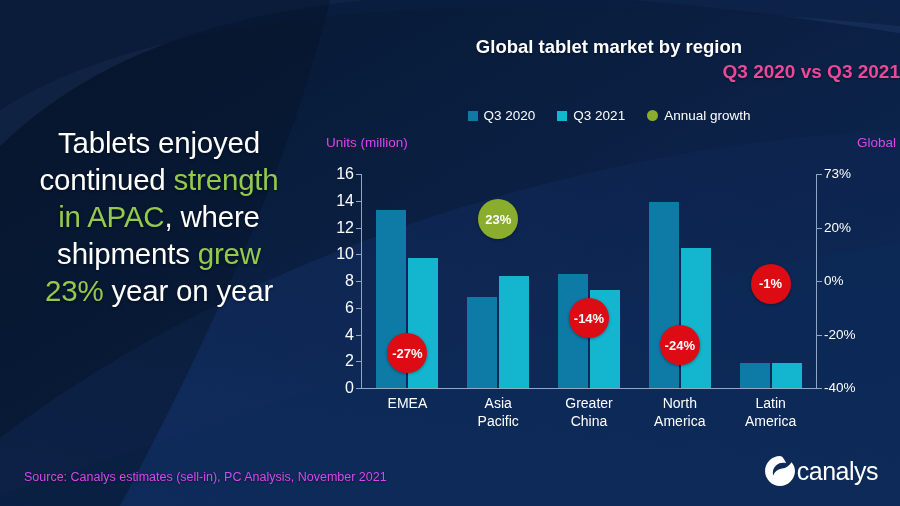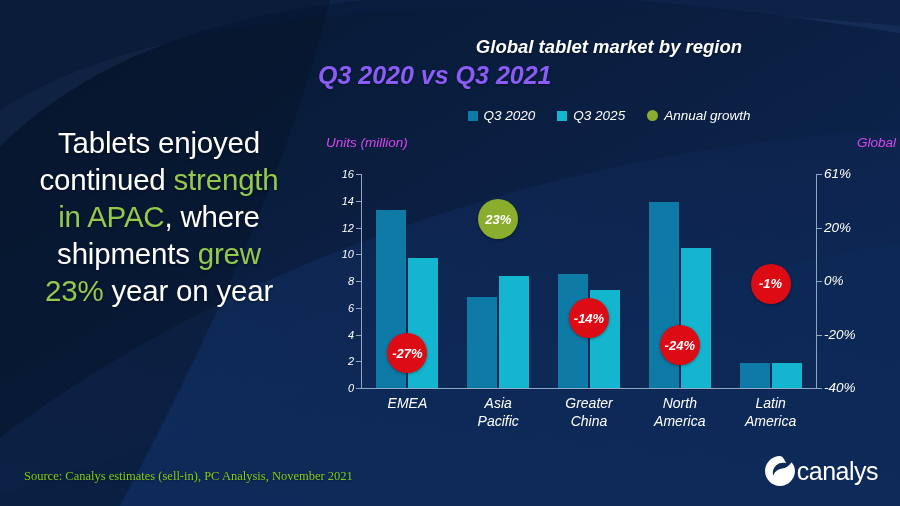--- a/index.html
+++ b/index.html
@@ -20,32 +20,32 @@
     text-align:center;
     color:#ffffff;
     font-size:29.5px;
     line-height:37px;
     letter-spacing:-0.2px;
     text-shadow:0 1px 3px rgba(0,0,0,.45);
   }
   .headline .g { color:#93c94e; }
 
   
-  #chart { position:absolute; left:318px; top:0; width:582px; height:452px; z-index:5;font-style:italic; }
+  #chart { position:absolute; left:318px; top:0; width:582px; height:452px; z-index:5; }
 
   .title {
     position:absolute; left:0; top:36px; width:582px;
     text-align:center; color:#ffffff;
     font-size:18.5px; font-weight:bold;
     text-shadow:0 1px 2px rgba(0,0,0,.4);
   }
   .subtitle {
     position:absolute; left:0; top:61px; width:582px;
-    text-align:left; color:#8b5cf6;
-    font-size:25px; font-weight:bold;
+    text-align:right; color:#ec4899;
+    font-size:19px; font-weight:bold;
     text-shadow:0 1px 2px rgba(0,0,0,.4);
   }
 
   .legend {
     position:absolute; left:0; top:108px; width:582px;
     display:flex; justify-content:center; align-items:center; gap:22px;
   }
   .legend-item { display:flex; align-items:center; gap:6px; }
   .legend-item .lbl { color:#ffffff; font-size:13.5px; white-space:nowrap; }
   .sw-sq { width:10px; height:10px; display:inline-block; }
@@ -55,21 +55,21 @@
     position:absolute; color:#d946ef; font-size:13.5px; white-space:nowrap;
   }
   #units-cap { left:8px; top:135px; }
   #growth-cap { right:4px; top:135px; }
 
   
   #plot { position:absolute; left:44px; top:174px; width:454px; height:214px; }
 
   .ytick {
     position:absolute; right:calc(100% + 8px);
-    color:#ffffff; font-size:11px; line-height:1;
+    color:#ffffff; font-size:16px; line-height:1;
     transform:translateY(-50%); white-space:nowrap;
   }
   .ytick-r {
     position:absolute; left:calc(100% + 8px);
     color:#ffffff; font-size:13.5px; line-height:1;
     transform:translateY(-50%); white-space:nowrap;
   }
   .tickmark { position:absolute; width:6px; height:1px; background:#8fa7c4; }
   .tick-l { right:100%; }
   .tick-r { left:100%; }
@@ -95,23 +95,22 @@
   .xlab {
     position:absolute; top:220px;
     color:#ffffff; font-size:14px; line-height:18px;
     text-align:center; transform:translateX(-50%);
     white-space:pre-line;
   }
 
   
   .source {
     position:absolute; left:24px; bottom:22px; z-index:6;
-    color:#84cc16; font-size:12.5px;
+    color:#d946ef; font-size:12.5px;
     text-shadow:0 1px 2px rgba(0,0,0,.4);
-    font-family:Liberation Serif, serif;
   }
   .logo {
     position:absolute; right:22px; bottom:18px; z-index:6;
     display:flex; align-items:center; 
   }
   .logo-text { color:#ffffff; font-size:25px; letter-spacing:-0.5px; }
 </style>
 </head>
 <body>
 
@@ -151,21 +150,21 @@
   <div class="title">Global tablet market by region</div>
   <div class="subtitle">Q3 2020 vs Q3 2021</div>
 
   <div class="legend" id="legend">
       <div class="legend-item">
         <span class="sw-sq" style="background: rgb(14, 122, 166);"></span>
         <span class="lbl">Q3 2020</span>
       </div>
       <div class="legend-item">
         <span class="sw-sq" style="background: rgb(20, 181, 206);"></span>
-        <span class="lbl">Q3 2025</span>
+        <span class="lbl">Q3 2021</span>
       </div>
       <div class="legend-item">
         <span class="sw-ci" style="background: rgb(138, 173, 46);"></span>
         <span class="lbl">Annual growth</span>
       </div>
     </div>
 
   <div class="axis-cap" id="units-cap">Units (million)</div>
   <div class="axis-cap" id="growth-cap">Global</div>
 
@@ -192,21 +191,21 @@
       <div class="ytick" style="top: 0px;">16</div>
       <div class="tickmark tick-l" style="top: 0px;"></div>
       <div class="ytick-r" style="top: 214px;">-40%</div>
       <div class="tickmark tick-r" style="top: 214px;"></div>
       <div class="ytick-r" style="top: 160.5px;">-20%</div>
       <div class="tickmark tick-r" style="top: 160.5px;"></div>
       <div class="ytick-r" style="top: 107px;">0%</div>
       <div class="tickmark tick-r" style="top: 107px;"></div>
       <div class="ytick-r" style="top: 53.5px;">20%</div>
       <div class="tickmark tick-r" style="top: 53.5px;"></div>
-      <div class="ytick-r" style="top: 0px;">61%</div>
+      <div class="ytick-r" style="top: 0px;">73%</div>
       <div class="tickmark tick-r" style="top: 0px;"></div>
       <div class="bar y20" title="Q3 2020 — EMEA: 13.3" style="left: 14.4px; width: 30px; height: 177.887px;"></div>
       <div class="bar y21" title="Q3 2021 — EMEA: 9.7" style="left: 46.4px; width: 30px; height: 129.737px;"></div>
       <div class="bubble neg" style="width: 40px; height: 40px; left: 45.4px; top: 179.225px;">
         <span>-27%</span>
       </div>
       <div class="xlab" style="left: 45.4px;">EMEA</div>
       <div class="bar y20" title="Q3 2020 — Asia Pacific: 6.8" style="left: 105.2px; width: 30px; height: 90.95px;"></div>
       <div class="bar y21" title="Q3 2021 — Asia Pacific: 8.4" style="left: 137.2px; width: 30px; height: 112.35px;"></div>
       <div class="bubble pos" style="width: 40px; height: 40px; left: 136.2px; top: 45.475px;">

